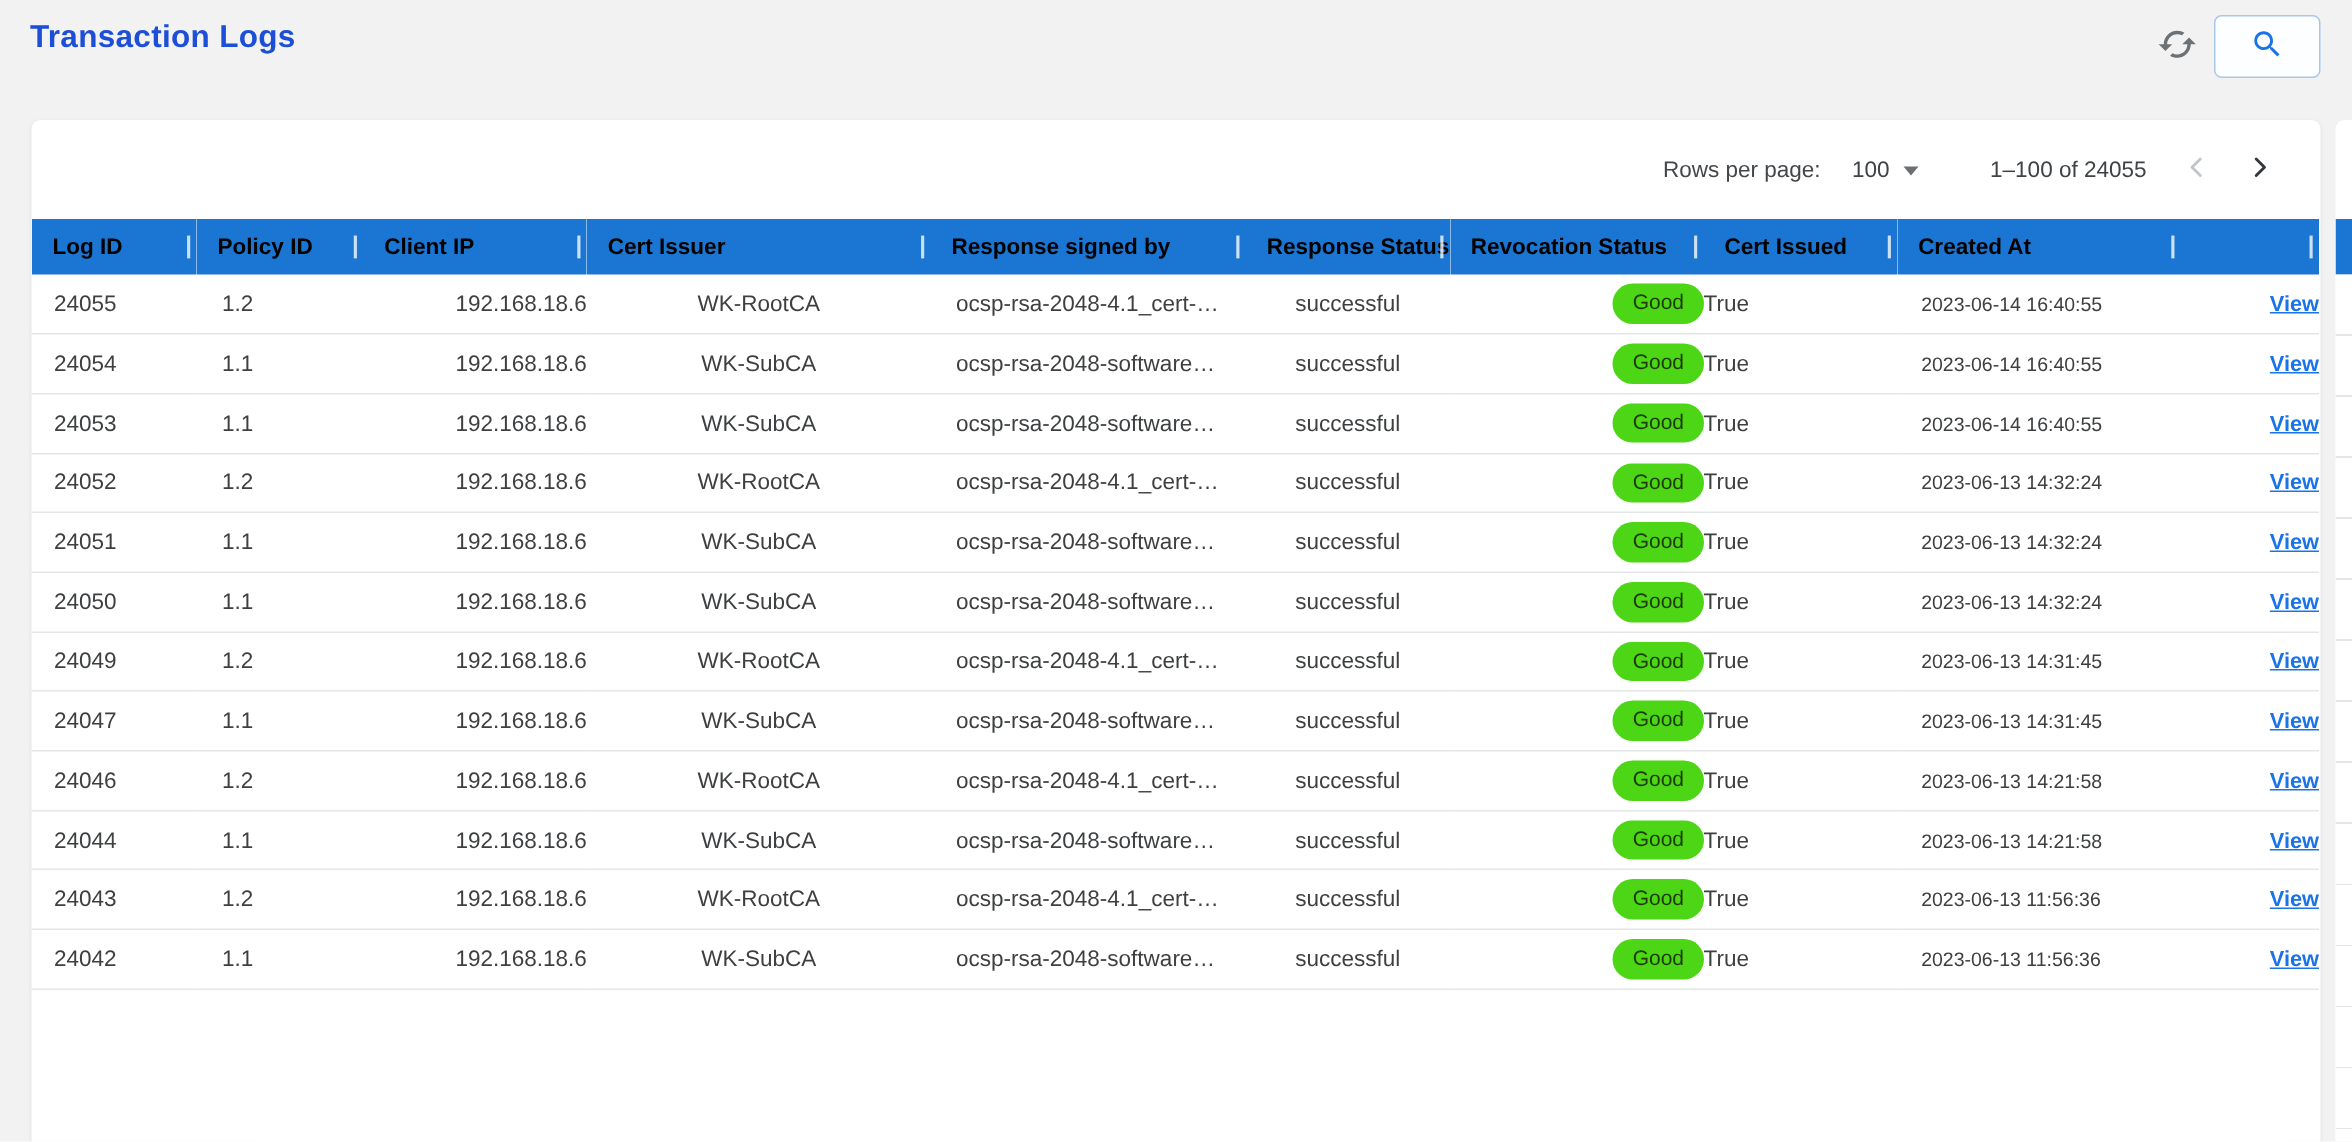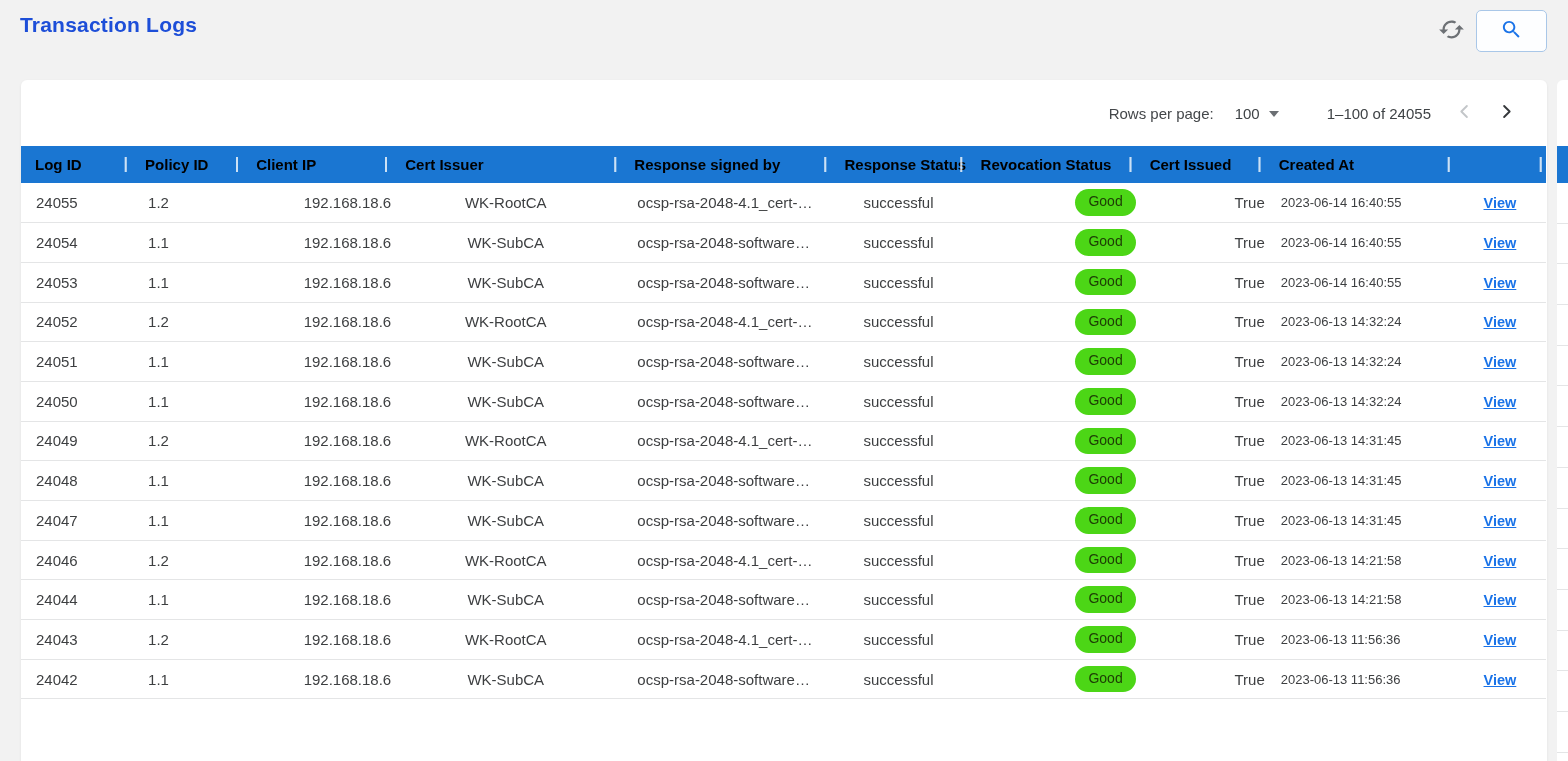--- a/index.html
+++ b/index.html
@@ -75,23 +75,23 @@
     height:39.7px; border-bottom:1px solid #e4e5e6;
     font-size:15px; color:#3d3f41; white-space:nowrap; overflow:hidden;
   }
   td.c1{ text-align:left; padding-left:15px; }
   td.c2{ text-align:left; padding-left:17px; }
   td.c3{ text-align:right; padding-left:18px; }
   td.c4{ text-align:center; }
   td.c5{ text-align:left; padding-left:17px; }
   td.c6{ text-align:center; }
   td.c7{ text-align:right;text-decoration:underline; }
-  td.c8{ text-align:right; }
+  td.c8{ text-align:left; }
   td.c9{ text-align:left; padding-left:16px; font-size:13px; }
-  td.c10{ text-align:center; }
+  td.c10{ text-align:right; }
 
   .badge{
     display:inline-block; background:var(--good-bg,#4cd616); color:var(--good-text,#1d3b05);
     border-radius:14px; padding:4px 13px 5px; font-size:14px; line-height:1.25;
   }
   .view-link{
     color:var(--accent-blue,#1a73e8); font-weight:700; font-size:14.5px;
     text-decoration:underline; cursor:pointer;
   }
 
@@ -287,36 +287,20 @@
     <td class="c7">
       <span class="badge">Good</span>
     </td>
     <td class="c8">True</td>
     <td class="c9">2023-06-13 14:31:45</td>
     <td class="c10">
       <a class="view-link" href="#">View</a>
     </td>
   </tr>
         <tr>
-    <td class="c1">24048</td>
-    <td class="c2">1.1</td>
-    <td class="c3">192.168.18.6</td>
-    <td class="c4">WK-SubCA</td>
-    <td class="c5">ocsp-rsa-2048-software…</td>
-    <td class="c6">successful</td>
-    <td class="c7">
-      <span class="badge">Good</span>
-    </td>
-    <td class="c8">True</td>
-    <td class="c9">2023-06-13 14:31:45</td>
-    <td class="c10">
-      <a class="view-link" href="#">View</a>
-    </td>
-  </tr>
-        <tr>
     <td class="c1">24047</td>
     <td class="c2">1.1</td>
     <td class="c3">192.168.18.6</td>
     <td class="c4">WK-SubCA</td>
     <td class="c5">ocsp-rsa-2048-software…</td>
     <td class="c6">successful</td>
     <td class="c7">
       <span class="badge">Good</span>
     </td>
     <td class="c8">True</td>

